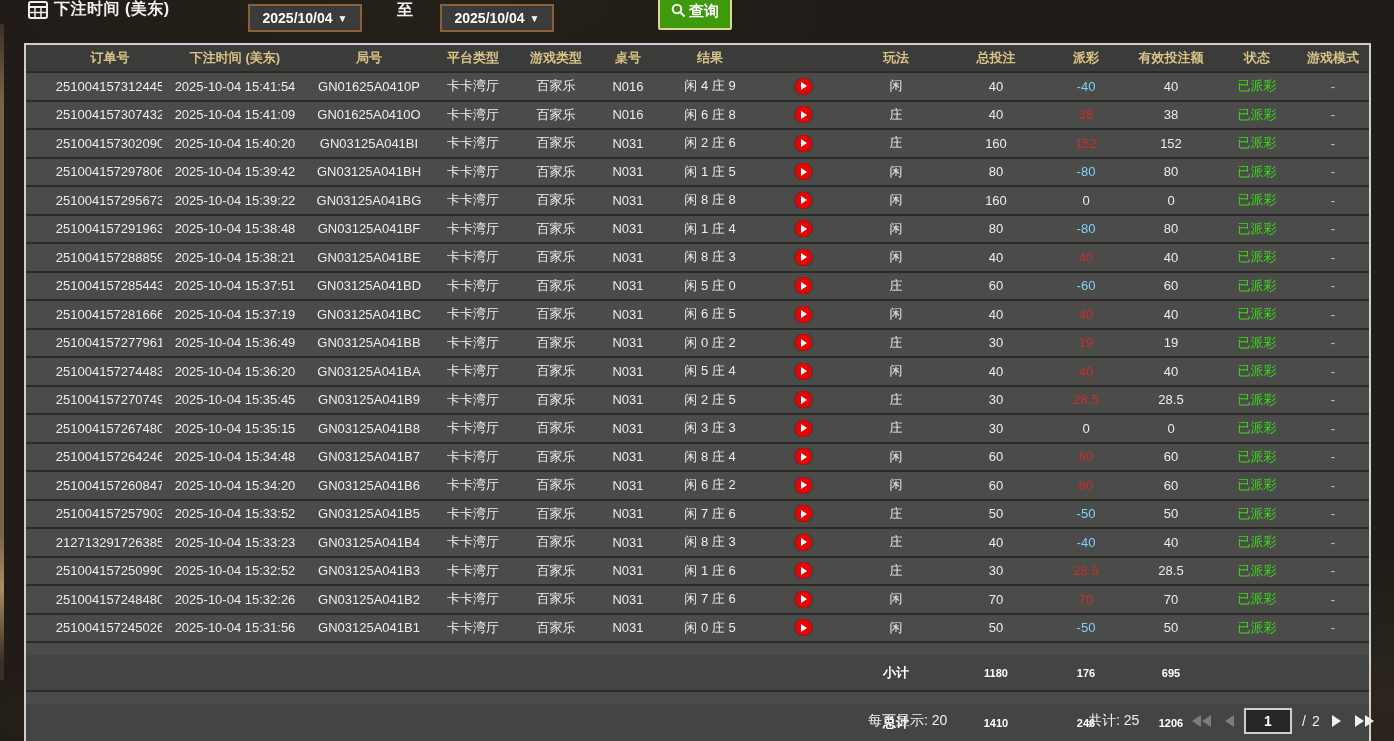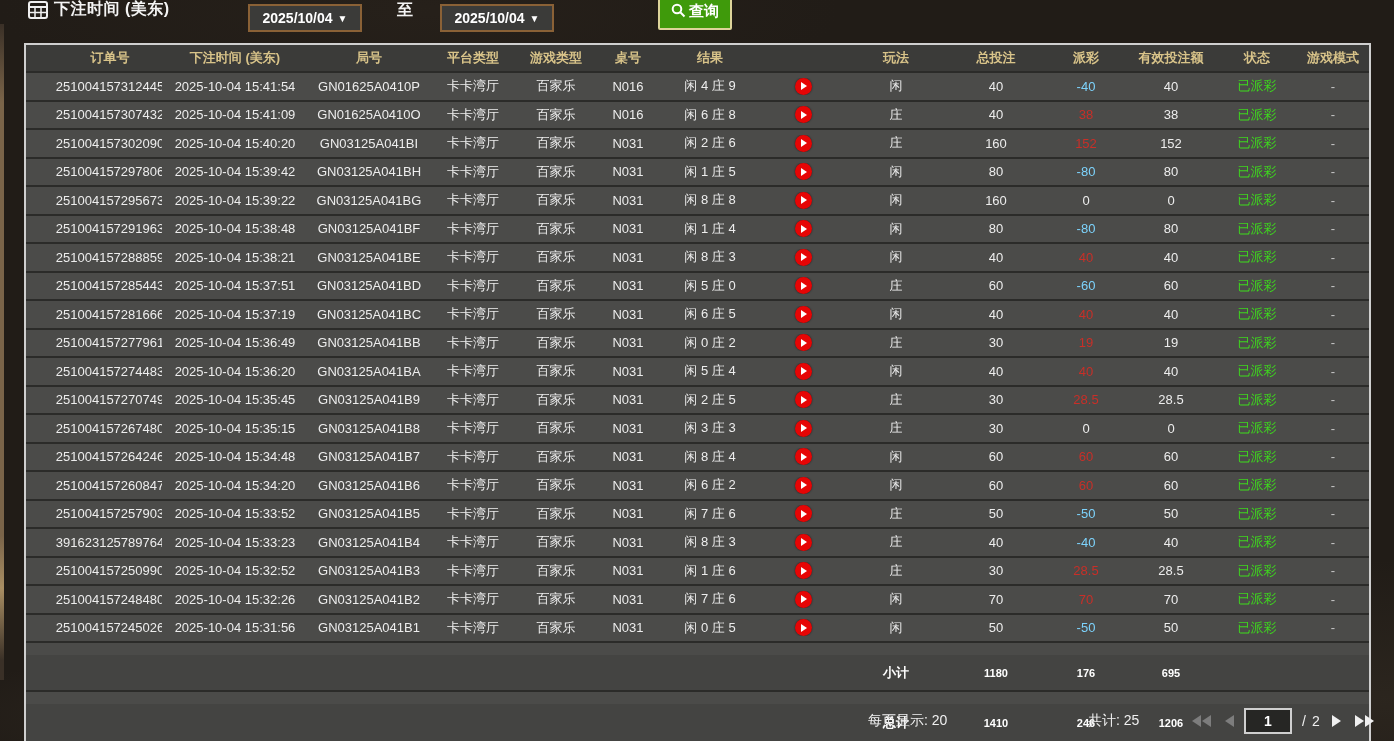--- a/index.html
+++ b/index.html
@@ -479,21 +479,21 @@
           </span>
         </div>
         <div class="td c-play">庄</div>
         <div class="td c-total">50</div>
         <div class="td c-payout loss">-50</div>
         <div class="td c-valid">50</div>
         <div class="td c-status status-green">已派彩</div>
         <div class="td c-mode dim">-</div>
       </div>
       <div class="tr">
-        <div class="td c-order">391623125789764</div>
+        <div class="td c-order">212713291726385</div>
         <div class="td c-time">2025-10-04 15:33:23</div>
         <div class="td c-round">GN03125A041B4</div>
         <div class="td c-platform">卡卡湾厅</div>
         <div class="td c-game">百家乐</div>
         <div class="td c-table">N031</div>
         <div class="td c-result">闲 8 庄 3</div>
         <div class="td c-video">
           <span class="play-btn">
             <span class="play-tri"></span>
           </span>

